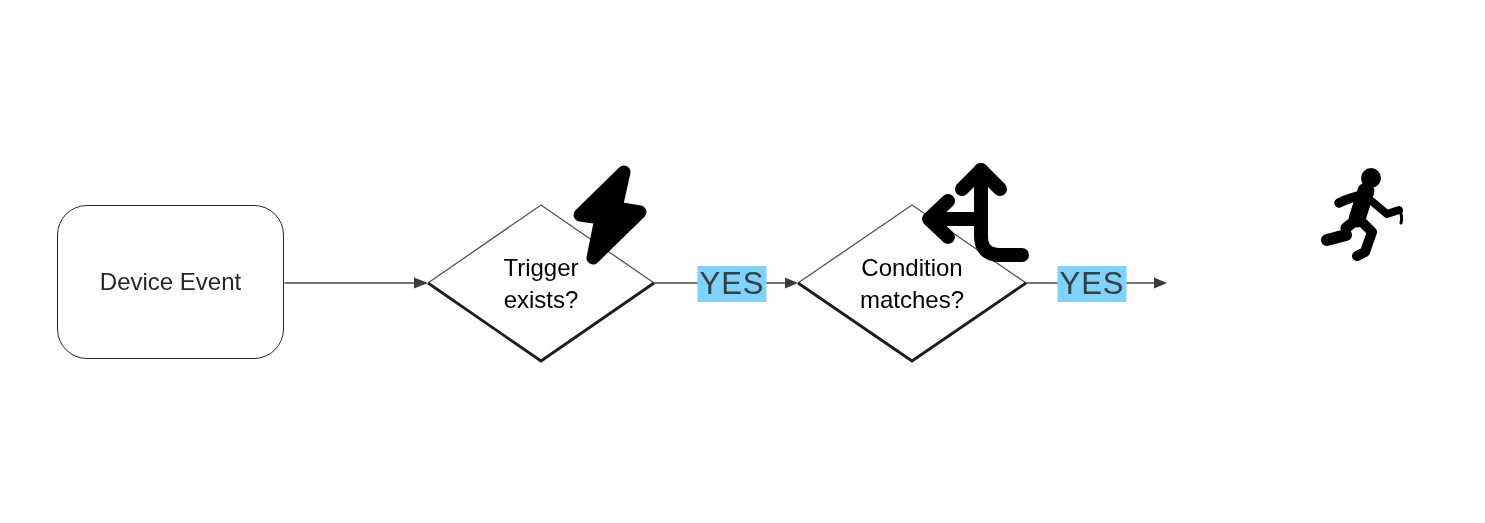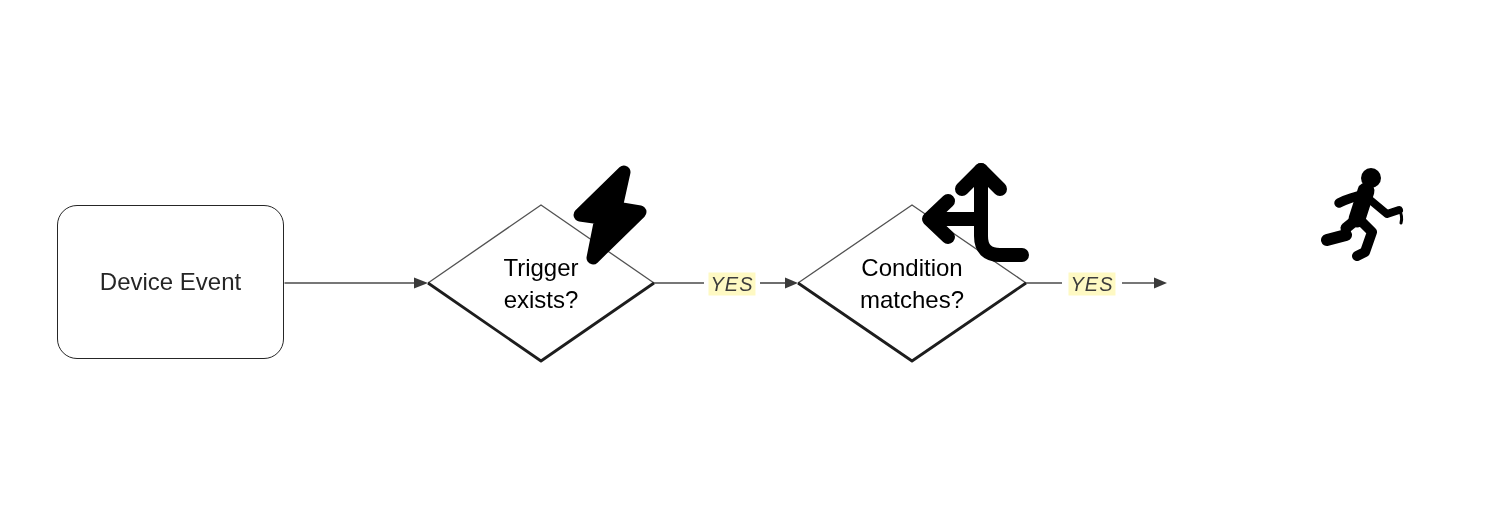--- a/index.html
+++ b/index.html
@@ -18,21 +18,21 @@
   .layer {
     position: absolute;
     left: 0;
     top: 0;
     z-index: 1;
   }
   .node-box {
     position: absolute;
     box-sizing: border-box;
     border: 1.4px solid #262626;
-    border-radius: 20px;
+    border-radius: 30px;
     background: transparent;
     display: flex;
     align-items: center;
     justify-content: center;
     z-index: 2;
   }
   .box-device-event { left: 57px;  top: 205px; width: 227px; height: 154px; }
   .box-run-action   { left: 1168px; top: 204px; width: 227px; height: 154px; }
   .node-label {
     font-size: 24px;
@@ -49,27 +49,26 @@
     line-height: 32px;
     color: #000000;
     text-align: center;
     z-index: 4;
   }
   .diamond-label-1 { left: 541px; top: 284px; }
   .diamond-label-2 { left: 912px; top: 284px; }
   .edge-label {
     position: absolute;
     transform: translate(-50%, -50%);
-    font-size: 20px;
+    font-size: 31px;
     color: #3d3d3d;
     letter-spacing: 1px;
     z-index: 4;
-    background: #fef9c3;
+    background: #7dd3fc;
     padding: 0 2px;
-    font-style: italic;
   }
   .edge-label-1 { left: 732px;  top: 284px; }
   .edge-label-2 { left: 1092px; top: 284px; }
   .icon-svg {
     position: absolute;
     z-index: 3;
   }
   .icon-bolt   { left: 568px;  top: 163px; }
   .icon-split  { left: 918px;  top: 162px; }
   .icon-runner { left: 1320px; top: 157px; }

